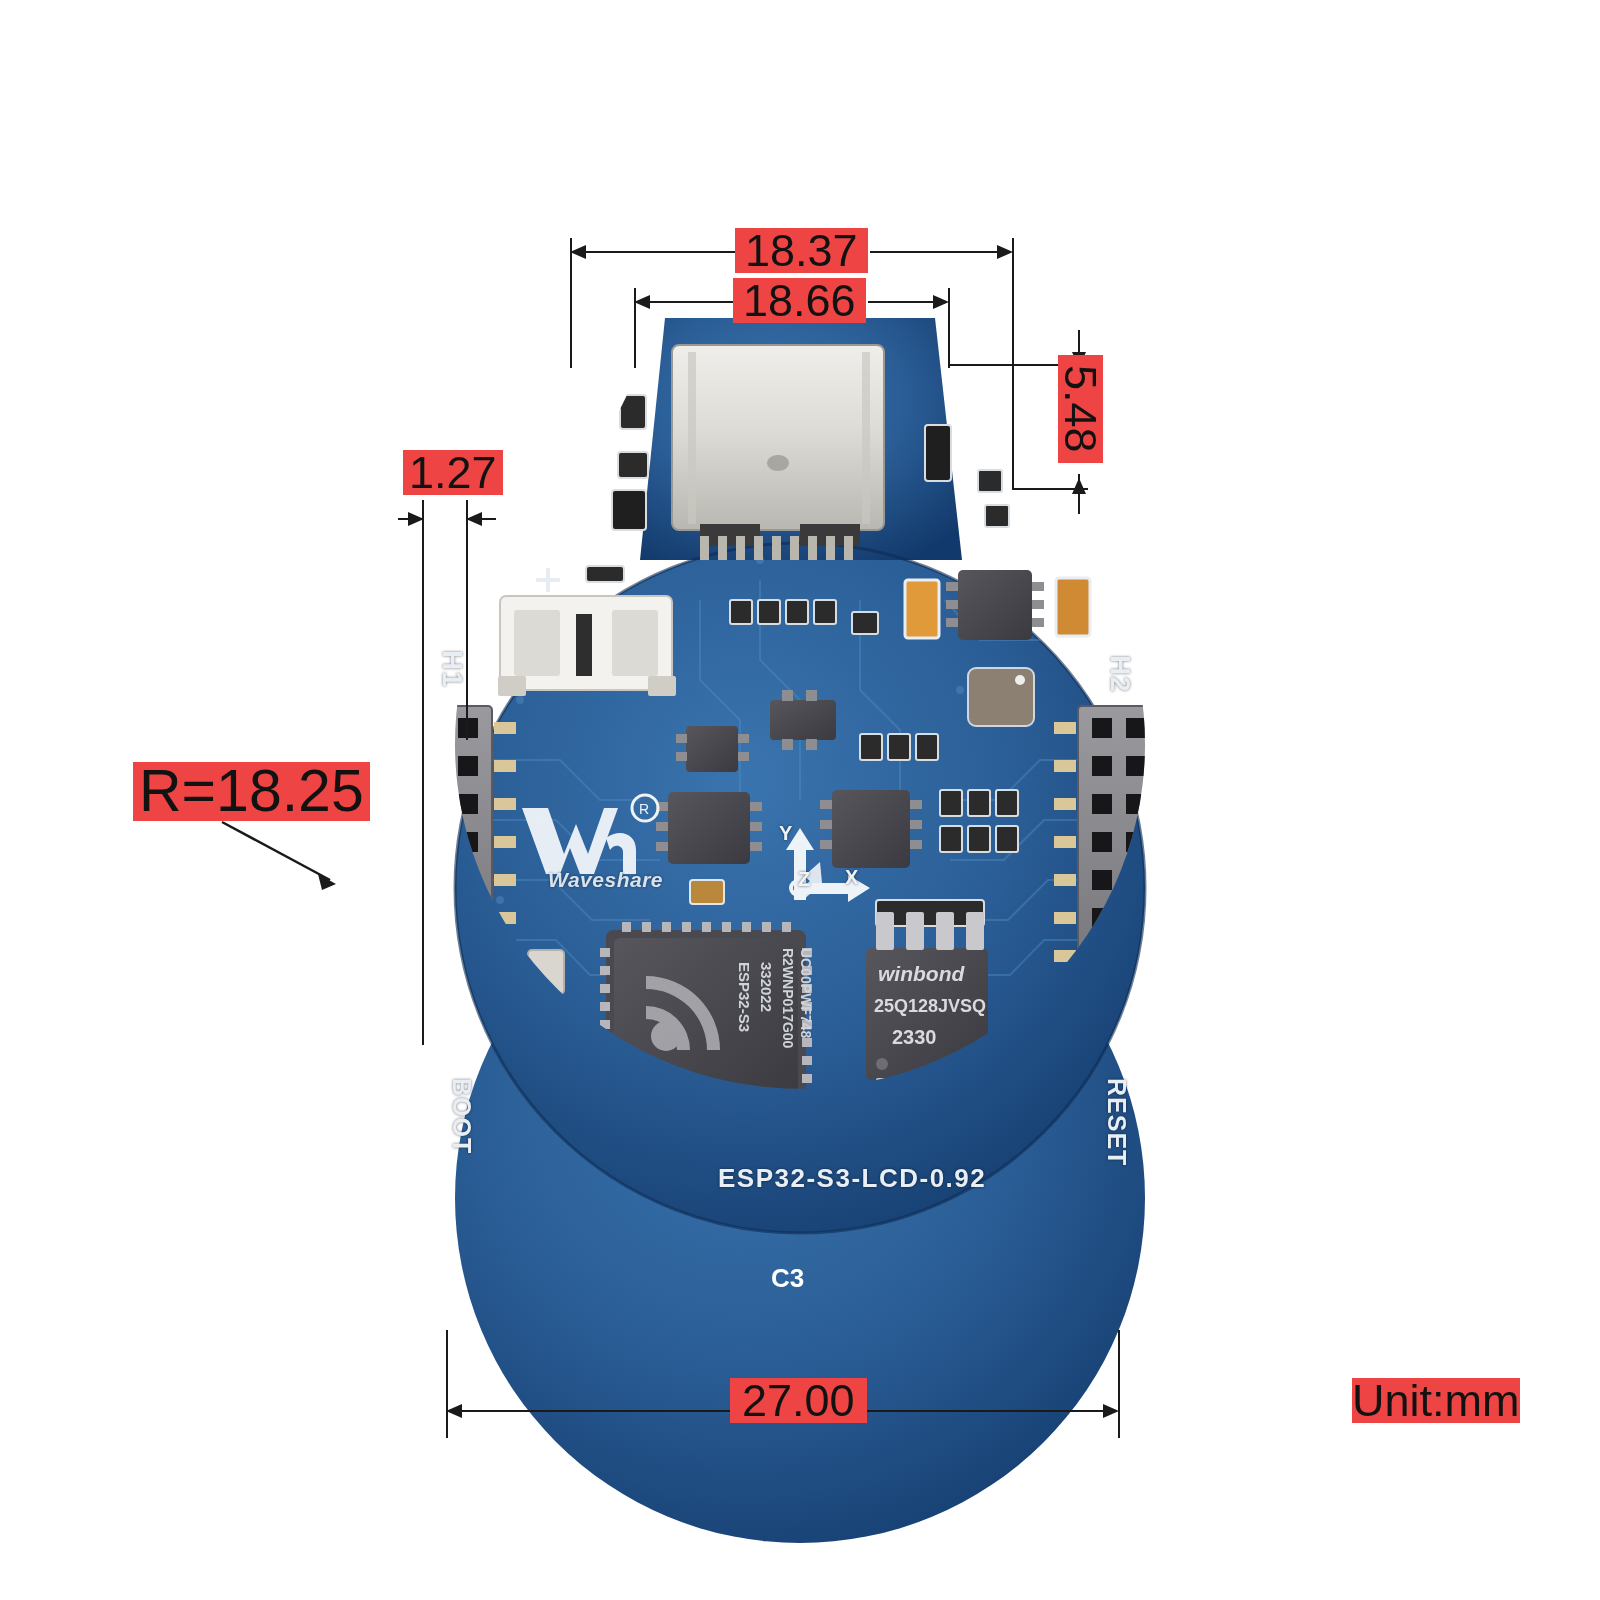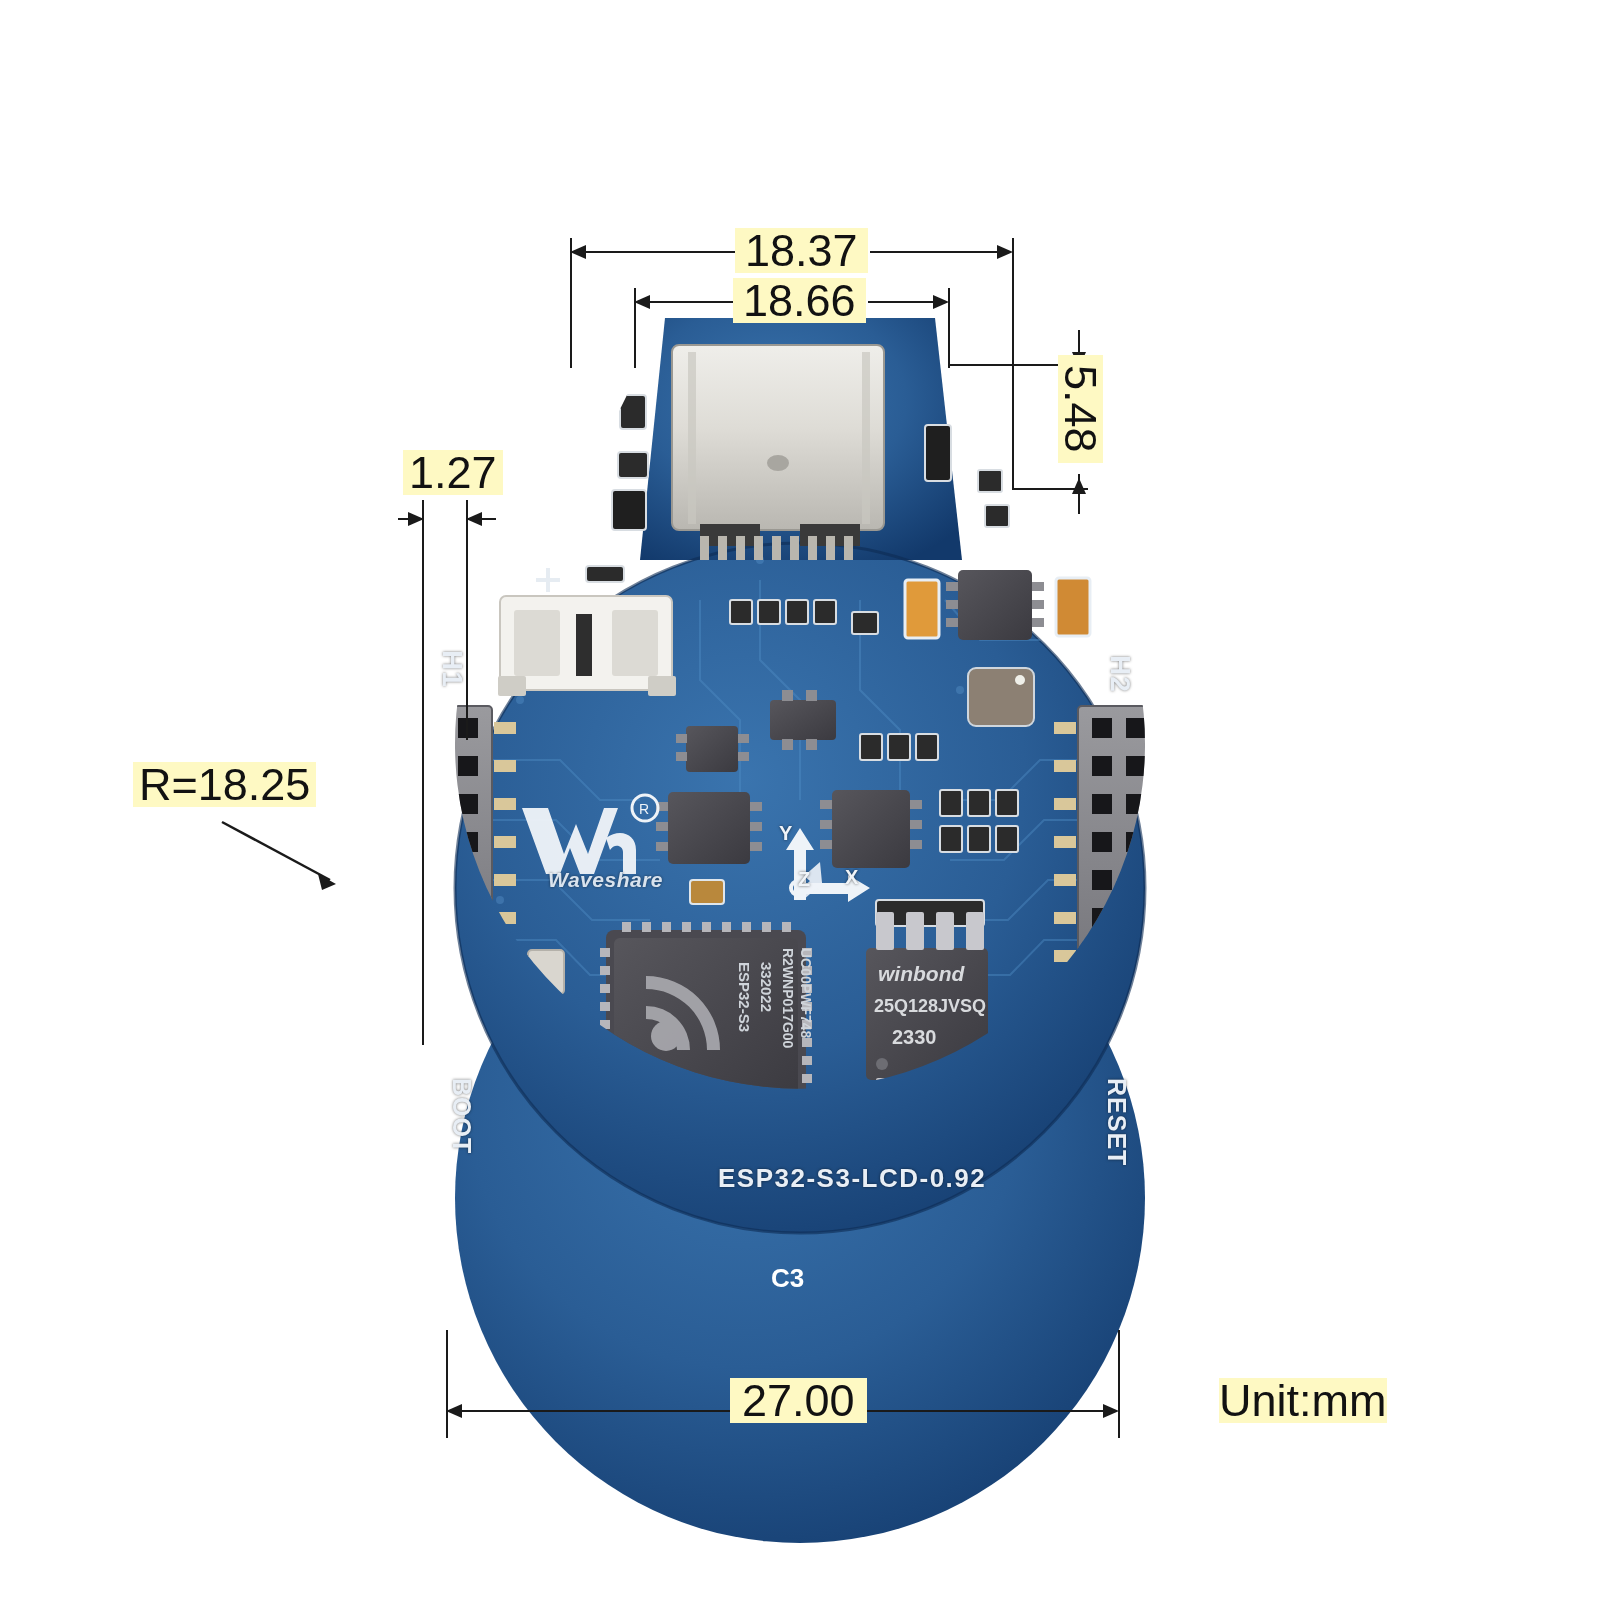--- a/index.html
+++ b/index.html
@@ -16,31 +16,31 @@
     background: #ffffff;
   }
 
   
   .dim-text {
     position: absolute;
     color: #121212;
     font-family: "Liberation Sans", sans-serif;
     font-weight: 400;
     white-space: nowrap;
-    background: #fef9c3;
+    background: #ef4444;
     line-height: 1;
   }
   .dim-18 { left: 735px;  top: 228px;  font-size: 45px; padding: 0 10px; }
   .dim-12 { left: 733px;  top: 278px;  font-size: 45px; padding: 0 10px; }
   .dim-5  { left: 1058px; top: 355px;  font-size: 45px; padding: 10px 0;
             writing-mode: vertical-rl; text-orientation: mixed; }
   .dim-127{ left: 403px;  top: 450px;  font-size: 45px; padding: 0 6px; }
-  .dim-r  { left: 133px;  top: 762px;  font-size: 45px; padding: 0 6px; }
+  .dim-r  { left: 133px;  top: 762px;  font-size: 59px; padding: 0 6px; }
   .dim-27 { left: 730px;  top: 1378px; font-size: 45px; padding: 0 12px; }
-  .dim-unit { left: 1219px; top: 1378px; font-size: 45px; }
+  .dim-unit { left: 1352px; top: 1378px; font-size: 45px; }
 
   
   .ln { position: absolute; background: #1a1a1a; }
   .ln-v { width: 2px; }
   .ln-h { height: 2px; }
 
   .arrow { position: absolute; width: 0; height: 0; }
   .arr-l { border-top: 7px solid transparent; border-bottom: 7px solid transparent;
            border-right: 16px solid #1a1a1a; }
   .arr-r { border-top: 7px solid transparent; border-bottom: 7px solid transparent;

